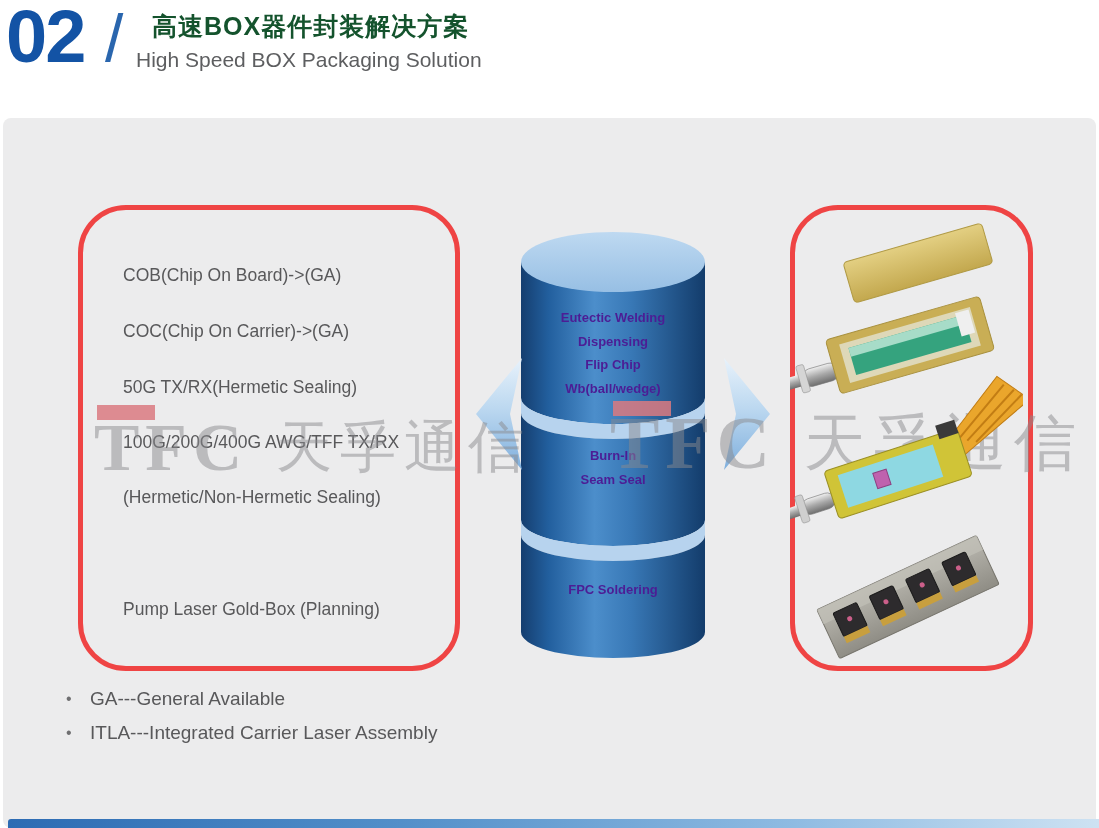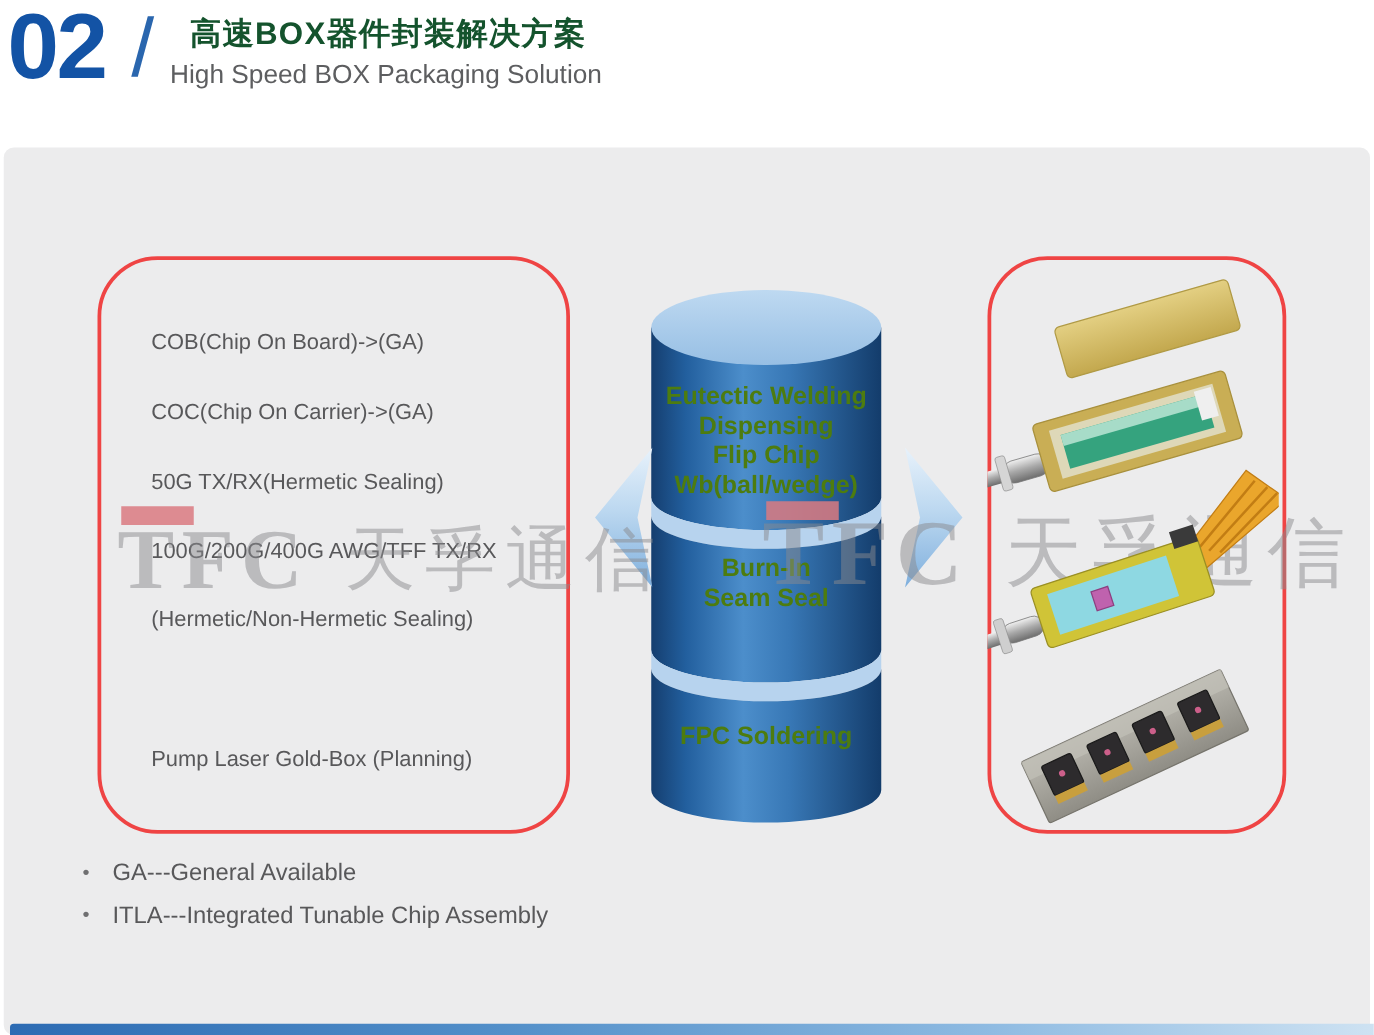--- a/index.html
+++ b/index.html
@@ -14,30 +14,30 @@
   .hdr-zh{position:absolute;left:152px;top:10px;font-size:25px;font-weight:600;
           color:#14532d;letter-spacing:1px;}
   .hdr-en{position:absolute;left:136px;top:48px;font-size:21px;font-weight:400;
           color:#5d5e60;}
 
   
   .card{position:absolute;left:3px;top:118px;width:1093px;height:710px;
         background:#ececed;border-radius:8px;}
 
   
-  .panel{position:absolute;border:3px solid #ef4444;border-radius:48px;z-index:1;}
+  .panel{position:absolute;border:5px solid #ef4444;border-radius:48px;z-index:1;}
   .panel-left{left:78px;top:205px;width:372px;height:456px;}
   .panel-right{left:790px;top:205px;width:233px;height:456px;}
   .lp-item{position:absolute;left:40px;width:320px;height:22px;
            font-size:17.5px;color:#58585a;white-space:nowrap;}
 
   
   .cyl-svg{position:absolute;left:518px;top:228px;z-index:2;}
   .cyl-text{position:absolute;left:518px;width:190px;text-align:center;z-index:3;
-            color:#4d7c0f;font-size:20px;font-weight:600;line-height:23.5px;}
+            color:#4c1d95;font-size:13px;font-weight:600;line-height:23.5px;}
 
   
   .arrow{position:absolute;z-index:2;}
   .arrow-left{left:474px;top:356px;}
   .arrow-right{left:724px;top:356px;}
 
   
   .illu{position:absolute;left:790px;top:205px;z-index:6;}
 
   
@@ -226,19 +226,19 @@
     <span class="wm-cjk">天孚通信</span>
   </div>
 
   <div class="notes">
     <div class="note-row">
       <span class="note-bullet">•</span>
       <span>GA---General Available</span>
     </div>
     <div class="note-row">
       <span class="note-bullet">•</span>
-      <span>ITLA---Integrated Tunable Chip Assembly</span>
+      <span>ITLA---Integrated Carrier Laser Assembly</span>
     </div>
   </div>
 
   <div class="footer-bar"></div>
 
 </div>
 
 </body></html>

